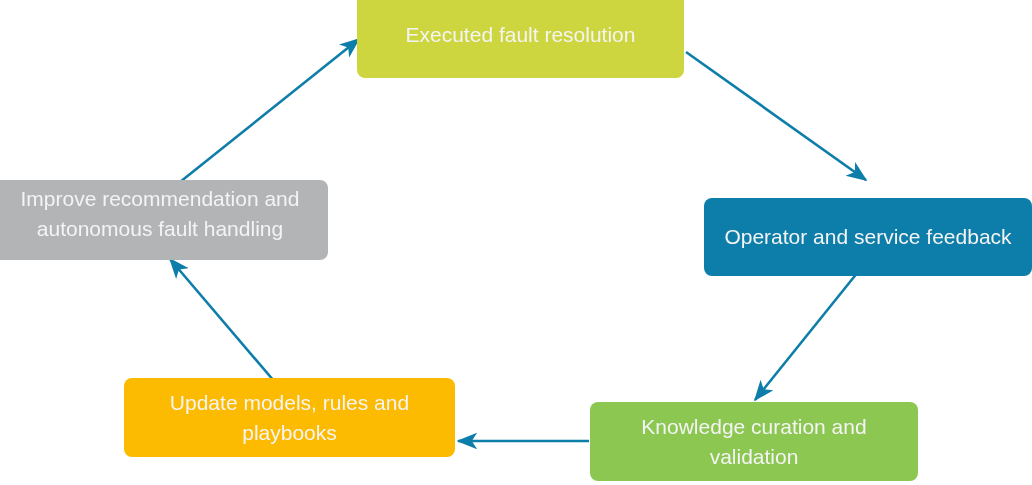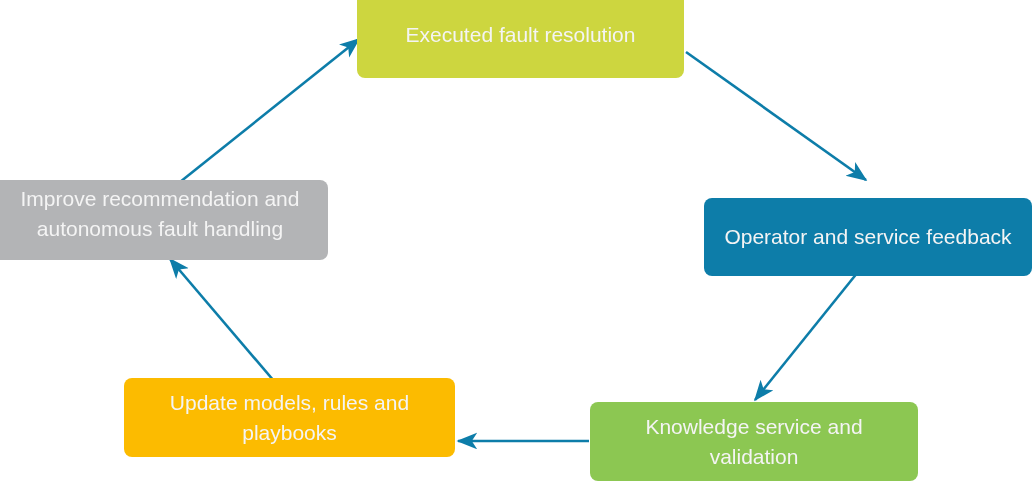--- a/index.html
+++ b/index.html
@@ -118,21 +118,21 @@
 
   <div class="node" id="node-executed">
     <span class="label">Executed fault resolution</span>
   </div>
 
   <div class="node" id="node-operator">
     <span class="label">Operator and service feedback</span>
   </div>
 
   <div class="node" id="node-knowledge">
-    <span class="label">Knowledge service and validation</span>
+    <span class="label">Knowledge curation and validation</span>
   </div>
 
   <div class="node" id="node-update">
     <span class="label">Update models, rules and playbooks</span>
   </div>
 
   <div class="node" id="node-improve">
     <span class="label">Improve recommendation and autonomous fault handling</span>
   </div>
 

